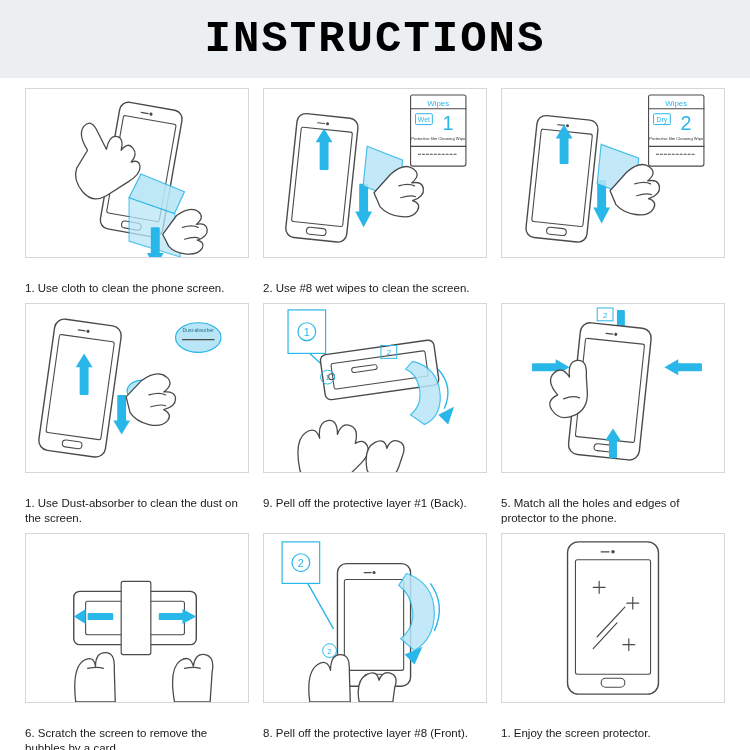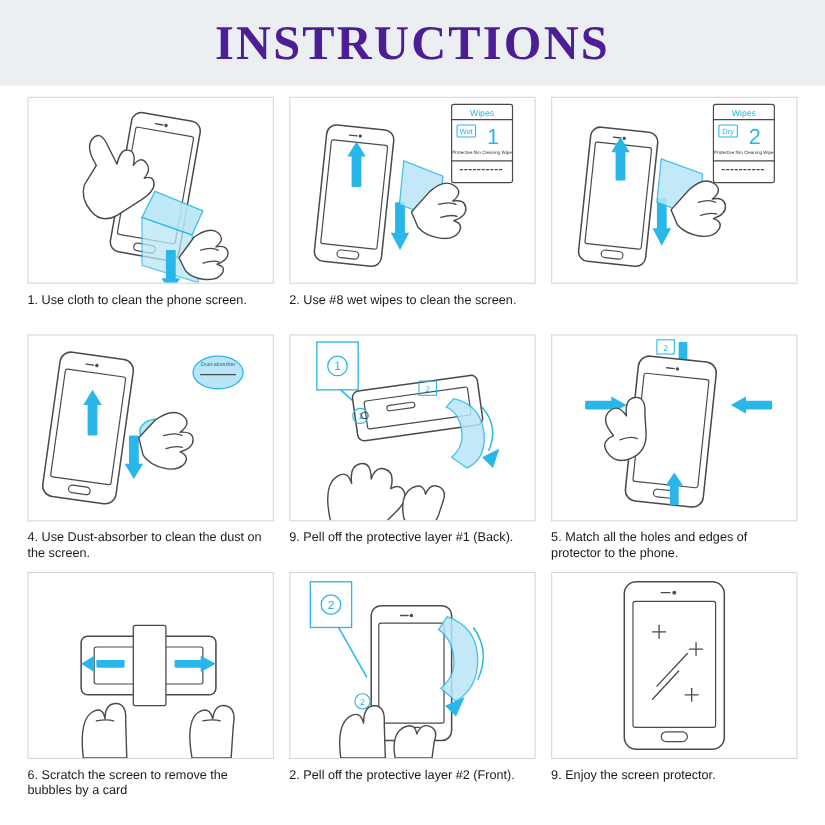--- a/index.html
+++ b/index.html
@@ -13,42 +13,42 @@
   .page { position:relative; width:750px; height:750px; background:#fff; }
 
   
   .header {
     position:absolute; left:0; top:0; width:750px; height:78px;
     background:#eceff1;
     display:flex; align-items:center; justify-content:center;
   }
   .header-title {
     font-size:44px; font-weight:bold; letter-spacing:2px;
-    color:#4c1d95;
-    font-family:Liberation Serif, serif;
+    color:#000000;
+    font-family:Liberation Mono, monospace;
   }
 
   
   .grid {
     position:absolute; left:25px; top:88px; width:700px; height:640px;
     display:grid;
     grid-template-columns:1fr 1fr 1fr;
     grid-template-rows:1fr 1fr 1fr;
     column-gap:14px; row-gap:8px;
   }
   .cell { position:relative; display:flex; flex-direction:column; }
   .panel {
     position:relative;
     border:1px solid #d7d7d7;
     background:#fff;
     height:170px;
     overflow:hidden;
   }
   .caption {
-    margin-top:8px;
+    margin-top:23px;
     font-size:11.5px;
     color:#1a1a1a;
     line-height:1.25;
     font-family:"Liberation Sans", sans-serif;
   }
 
   
   .ill { position:absolute; inset:0; }
   svg { display:block; }
 
@@ -219,21 +219,21 @@
             <polygon points="88,118 105,118 96.5,132"></polygon>
           </g>
 
           <ellipse cx="118" cy="88" rx="16" ry="11" fill="#b9e6f7" stroke="#29b6e8" stroke-width="1.2"></ellipse>
 
           <path class="hand" d="M116,78 q16,-12 26,-4 q8,7 -3,15 q12,-1 12,7 q0,8 -12,11 q9,4 4,11 q-6,7 -19,4 q-13,-3 -19,-12 l-4,-16 z"></path>
           <path class="line" d="M124,92 q11,-3 17,0"></path>
           <path class="line" d="M126,104 q10,-3 15,-1"></path>
         </svg>
       </div>
-      <div class="caption">4. Use Dust-absorber to clean the dust on the screen.</div>
+      <div class="caption">1. Use Dust-absorber to clean the dust on the screen.</div>
     </div>
 
     <div class="cell">
       <div class="panel">
         <svg class="ill" viewBox="0 0 224 170" width="100%" height="100%">
 
           <g transform="translate(24,6)">
             <rect x="0" y="0" width="38" height="44" fill="none" stroke="#29b6e8" stroke-width="1.2"></rect>
             <circle cx="19" cy="22" r="9" fill="none" stroke="#29b6e8" stroke-width="1.2"></circle>
             <text x="19" y="26" text-anchor="middle" fill="#29b6e8" style="font-size:11px;font-family:'Liberation Sans',sans-serif;">1</text>
@@ -366,21 +366,21 @@
           </g>
 
           <path class="cyan-fill" d="M144,40 q28,10 28,40 q0,26 -20,38 l-14,-12 q14,-12 12,-28 q-2,-18 -14,-26 z" opacity="0.85"></path>
           <path class="cyan-stroke" d="M168,50 q16,22 4,48"></path>
           <polygon class="cyan-arrow" points="142,122 160,114 152,132"></polygon>
 
           <path class="hand" d="M46,170 q-4,-30 8,-38 q10,-6 13,6 q0,-16 10,-16 q10,0 9,16 l1,32 z"></path>
           <path class="hand" d="M96,170 q-4,-22 8,-28 q10,-5 12,6 q4,-10 12,-7 q8,3 4,14 l-2,15 z"></path>
         </svg>
       </div>
-      <div class="caption">2. Pell off the protective layer #2 (Front).</div>
+      <div class="caption">8. Pell off the protective layer #8 (Front).</div>
     </div>
 
     <div class="cell">
       <div class="panel">
         <svg class="ill" viewBox="0 0 224 170" width="100%" height="100%">
           <g transform="translate(66,8)">
             <rect class="phone-outline" x="0" y="0" width="92" height="154" rx="11"></rect>
             <rect class="phone-screen" x="8" y="18" width="76" height="116" rx="2"></rect>
             <circle cx="46" cy="10" r="1.8" fill="#4a4a4a"></circle>
             <line class="line" x1="34" y1="10" x2="42" y2="10"></line>
@@ -392,17 +392,17 @@
               <line x1="98" y1="48" x2="98" y2="60"></line>
             <line x1="126" y1="70" x2="138" y2="70"></line>
               <line x1="132" y1="64" x2="132" y2="76"></line>
             <line x1="122" y1="112" x2="134" y2="112"></line>
               <line x1="128" y1="106" x2="128" y2="118"></line>
             <line x1="96" y1="104" x2="124" y2="74"></line>
             <line x1="92" y1="116" x2="116" y2="90"></line>
           </g>
         </svg>
       </div>
-      <div class="caption">9. Enjoy the screen protector.</div>
+      <div class="caption">1. Enjoy the screen protector.</div>
     </div>
 
   </div>
 </div>
 
 </body></html>

